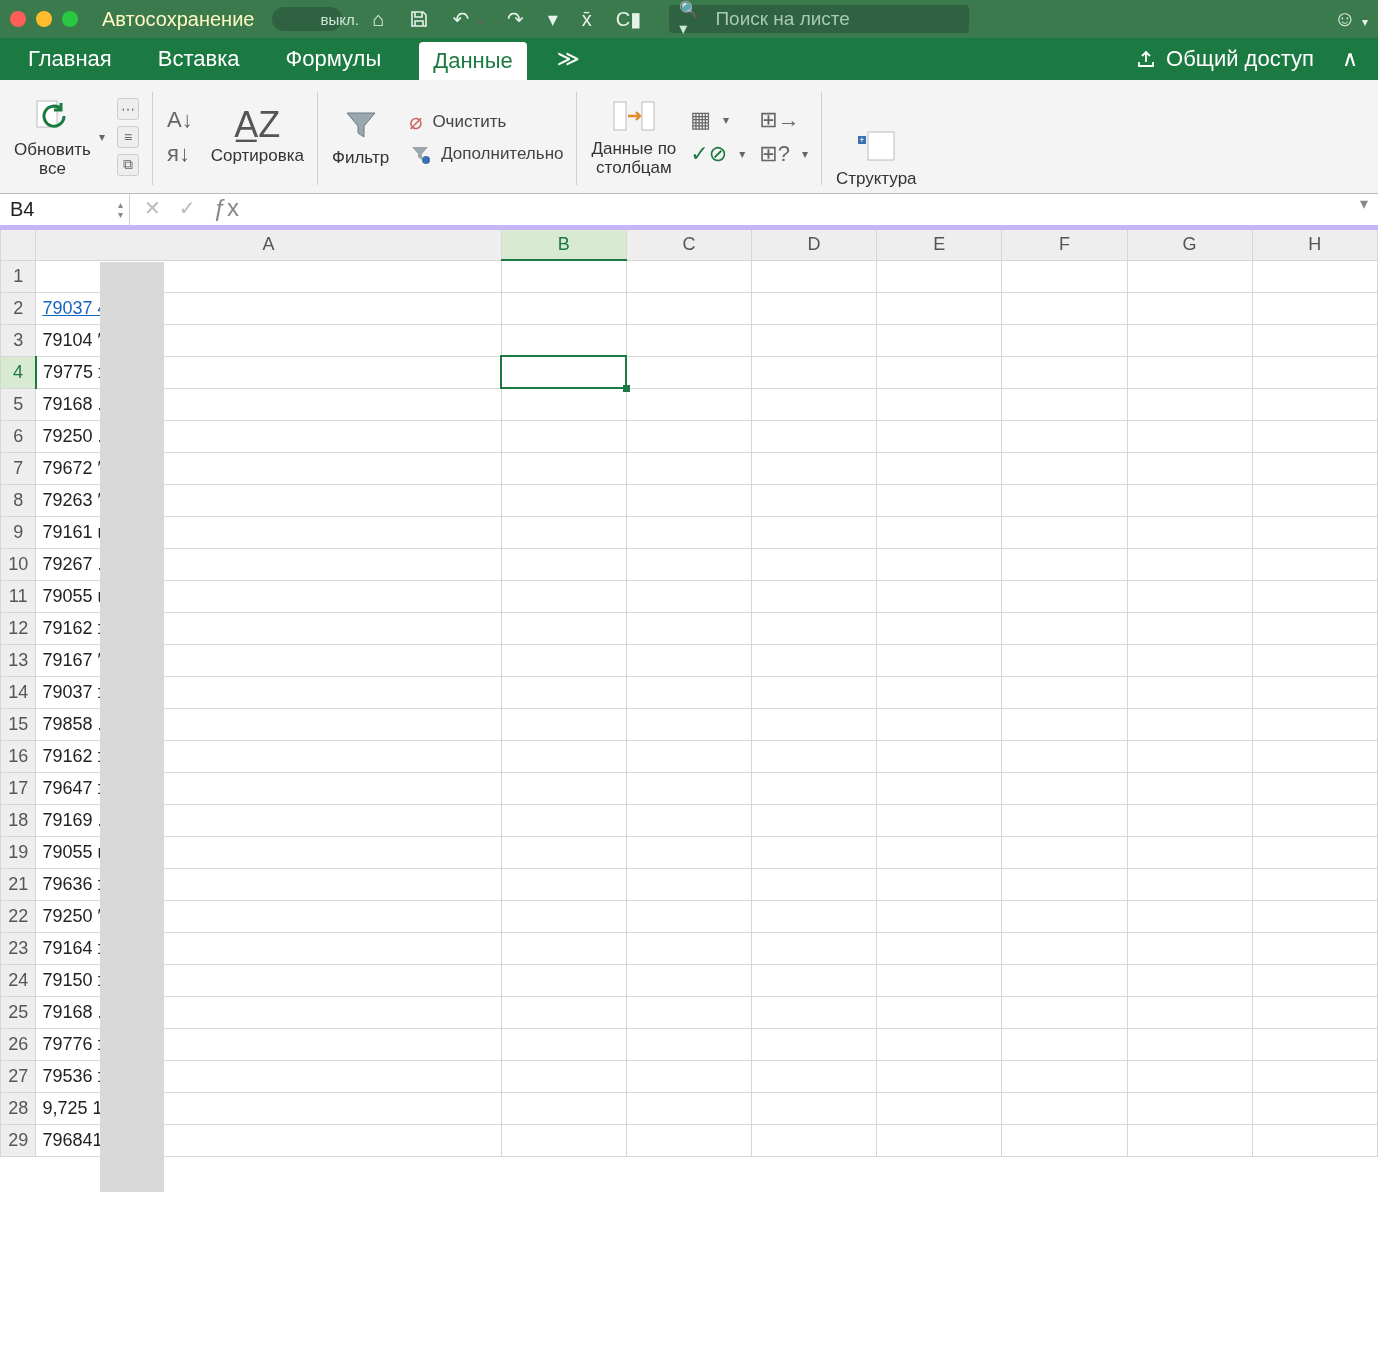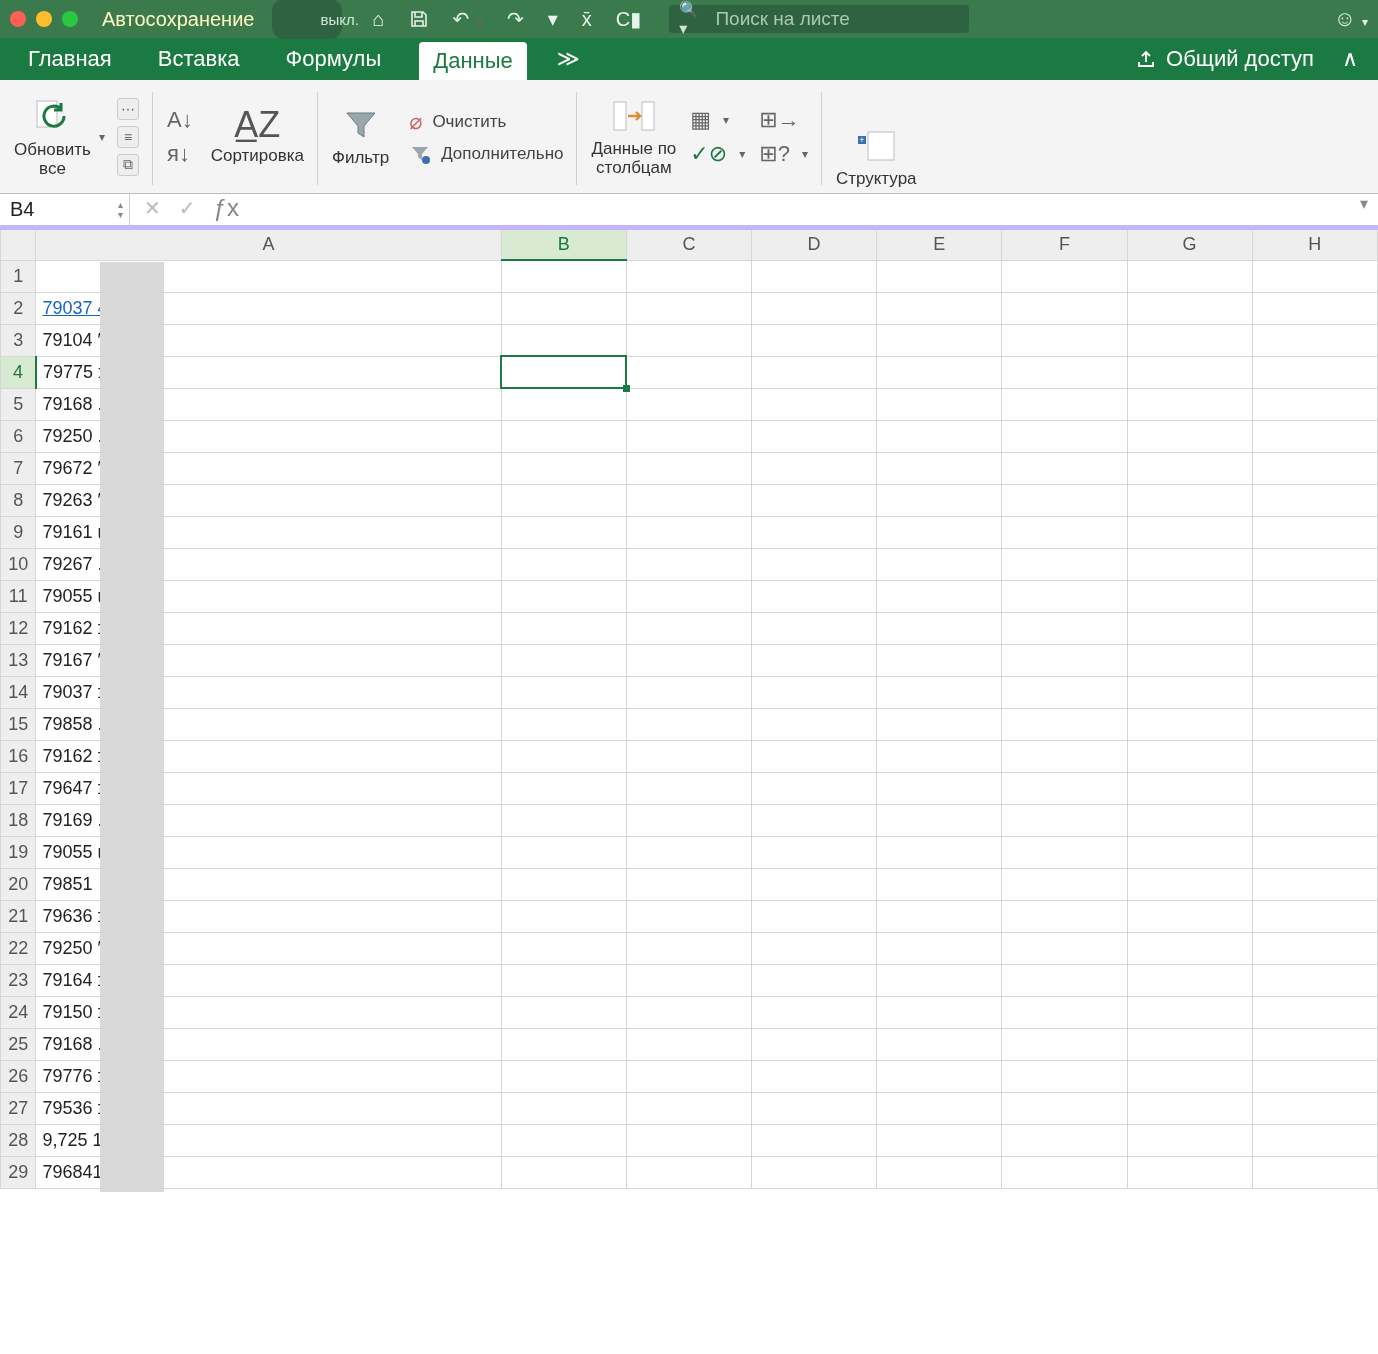--- a/index.html
+++ b/index.html
@@ -6,21 +6,21 @@
   body { width: 1378px; height: 1354px; background: #fff; overflow: hidden; font-size: 16px; color: #222; }
 
   
   .titlebar { height: 38px; background: #3b7a4d; display: flex; align-items: center; padding: 0 10px; gap: 10px; color: #cde6d4; position: relative; }
   .traffic { display: flex; gap: 10px; align-items: center; }
   .traffic .dot { width: 16px; height: 16px; border-radius: 50%; }
   .dot.red { background: #ff5f57; }
   .dot.yellow { background: #ffbd2e; }
   .dot.green { background: #28c940; }
   .autosave-label { color: #fef9c3; font-size: 20px; margin-left: 14px; }
-  .toggle { width: 70px; height: 40px; border-radius: 12px; background: #2e6240; display: flex; align-items: center; padding: 2px; margin-left: 8px; position: relative; gap: 40px; }
+  .toggle { width: 70px; height: 24px; border-radius: 12px; background: #2e6240; display: flex; align-items: center; padding: 2px; margin-left: 8px; position: relative; gap: 40px; }
   .toggle .knob { width: 20px; height: 20px; border-radius: 50%; background: #9fbfa8; }
   .toggle .txt { color: #d0e6d7; font-size: 15px; margin-left: 6px; }
   .qat { display: flex; align-items: center; gap: 24px; margin-left: 20px; }
   .qat .ico { color: #e6f2ea; font-size: 20px; }
   .searchwrap { flex: 1; display: flex; align-items: center; background: #2e6240; height: 28px; border-radius: 4px; margin-left: 18px; padding: 0 10px; gap: 8px; max-width: 300px; }
   .searchwrap input { background: transparent; border: 0; color: #fdba74; font-size: 19px; outline: none; width: 100%; }
   .searchwrap input::placeholder { color: #a9c9b2; }
   .titlebar .right { margin-left: auto; display: flex; align-items: center; gap: 16px; color: #e6f2ea; font-size: 22px; }
 
   
@@ -474,31 +474,20 @@
           <td>79055        ι0</td>
           <td></td>
           <td></td>
           <td></td>
           <td></td>
           <td></td>
           <td></td>
           <td></td>
         </tr>
         <tr>
-          <th class="rowh">20</th>
-          <td>79851        </td>
-          <td></td>
-          <td></td>
-          <td></td>
-          <td></td>
-          <td></td>
-          <td></td>
-          <td></td>
-        </tr>
-        <tr>
           <th class="rowh">21</th>
           <td>79636        ϶3</td>
           <td></td>
           <td></td>
           <td></td>
           <td></td>
           <td></td>
           <td></td>
           <td></td>
         </tr>

